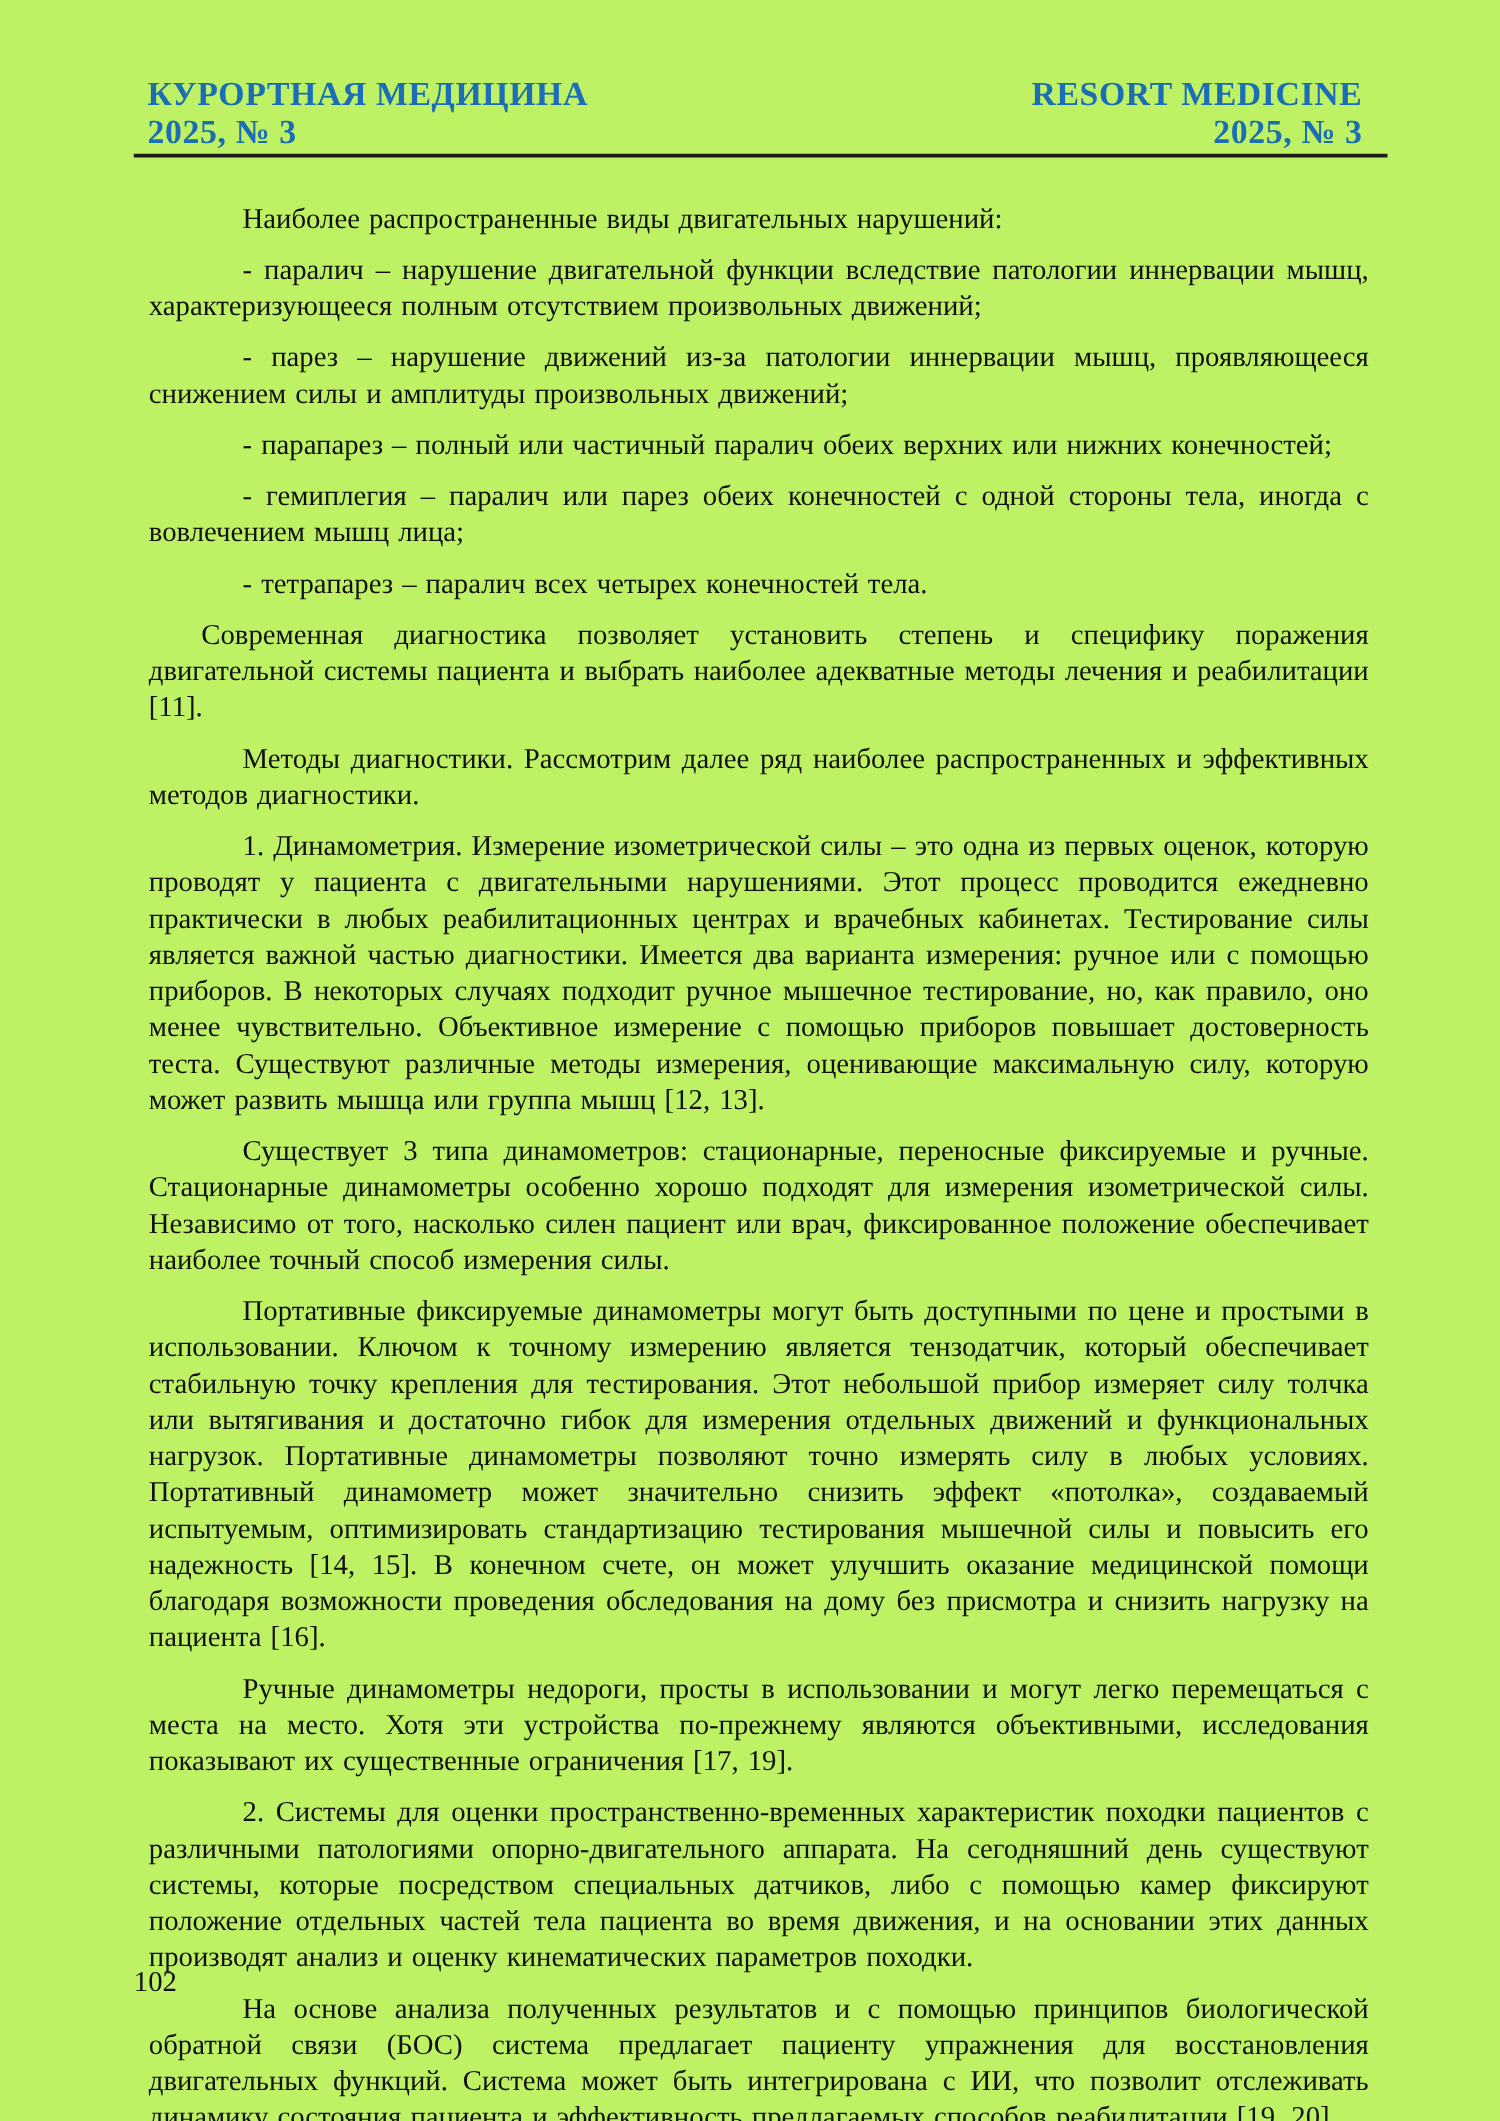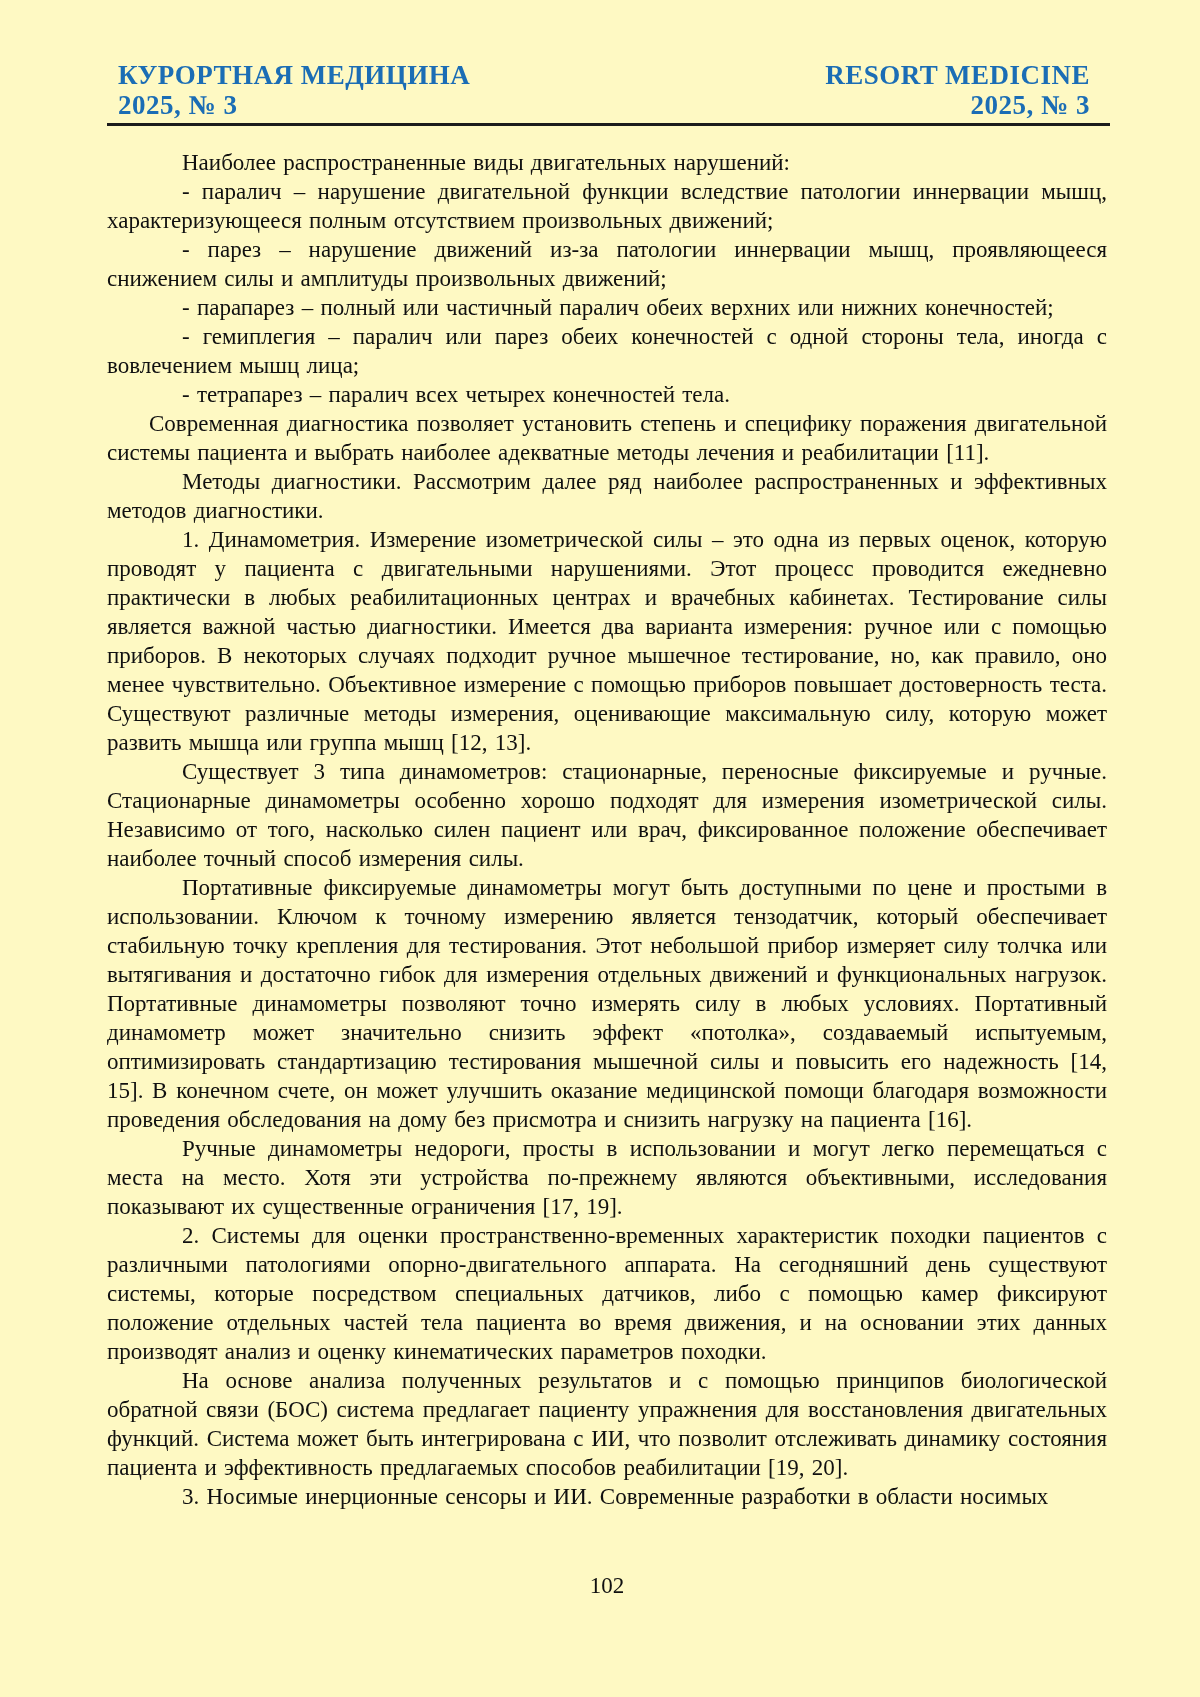--- a/index.html
+++ b/index.html
@@ -5,21 +5,21 @@
   html, body {
     margin: 0;
     padding: 0;
     background: #e8e8e8;
   }
   .page {
     position: relative;
     width: 1200px;
     height: 1697px;
     margin: 0 auto;
-    background: #fef9c3;
+    background: #bef264;
     font-family: "Liberation Serif", "DejaVu Serif", serif;
     color: #101010;
     overflow: hidden;
   }
   
   .running-head {
     position: absolute;
     top: 60px;
     left: 118px;
     right: 110px;
@@ -52,34 +52,34 @@
   .article {
     position: absolute;
     top: 148px;
     left: 107px;
     width: 1000px;
     font-size: 23px;
     line-height: 29px;
     text-align: justify;
   }
   .article p {
-    margin: 0;
+    margin: 12px;
     padding: 0;
     text-indent: 75px;
     word-spacing: 1.5px;
   }
   .article p.small-indent { text-indent: 42px; }
   .article b { font-weight: normal; }
   
   .page-number {
     position: absolute;
     top: 1571px;
     left: 107px;
     width: 1000px;
-    text-align: center;
+    text-align: left;
     font-size: 23px;
     line-height: 29px;
   }
 </style>
 </head>
 <body>
 
 <div class="page">
 
   <div class="running-head">

